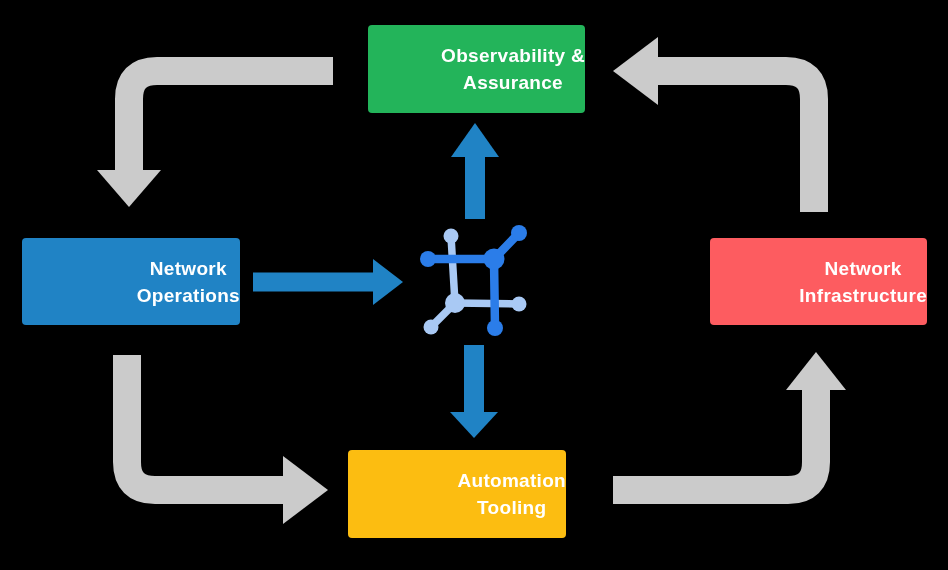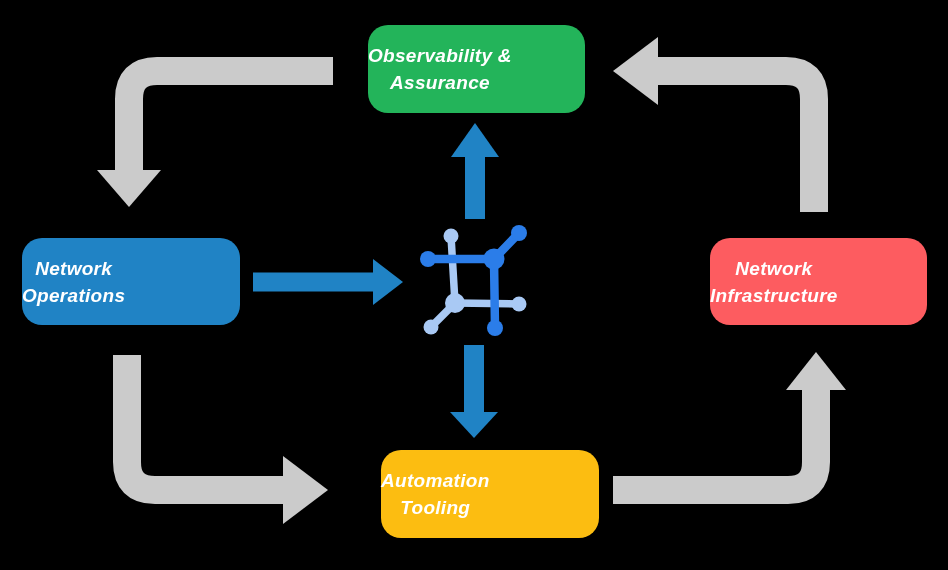--- a/index.html
+++ b/index.html
@@ -14,39 +14,38 @@
     overflow: hidden;
     font-family: "Liberation Sans", sans-serif;
   }
   .canvas > svg.layer {
     position: absolute;
     left: 0;
     top: 0;
   }
   .node {
     position: absolute;
-    border-radius: 20px;
+    border-radius: 4px;
     display: flex;
     align-items: center;
-    justify-content: flex-start;
+    justify-content: flex-end;
     text-align: center;
-    font-style: italic;
   }
   .node .label {
     color: #ffffff;
     font-size: 19px;
     font-weight: bold;
     line-height: 27px;
     letter-spacing: 0.3px;
     white-space: pre-line;
   }
   .node-observability { left: 368px; top: 25px;  width: 217px; height: 88px; }
   .node-operations    { left: 22px;  top: 238px; width: 218px; height: 87px; }
   .node-infrastructure{ left: 710px; top: 238px; width: 217px; height: 87px; }
-  .node-tooling       { left: 381px; top: 450px; width: 218px; height: 88px; }
+  .node-tooling       { left: 348px; top: 450px; width: 218px; height: 88px; }
 </style>
 </head>
 <body>
 
 <div class="canvas">
 
   <svg class="layer" width="948" height="570" viewBox="0 0 948 570">
 
     <g>
       <path d="M 333 71 L 157 71 Q 129 71 129 99 L 129 172" fill="none" stroke-width="28" stroke="#cbcbcb"></path>

